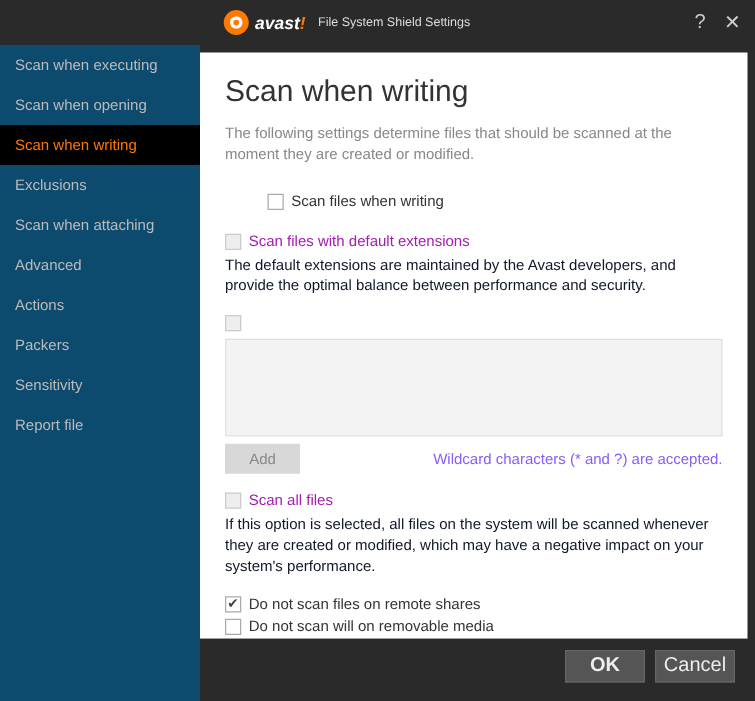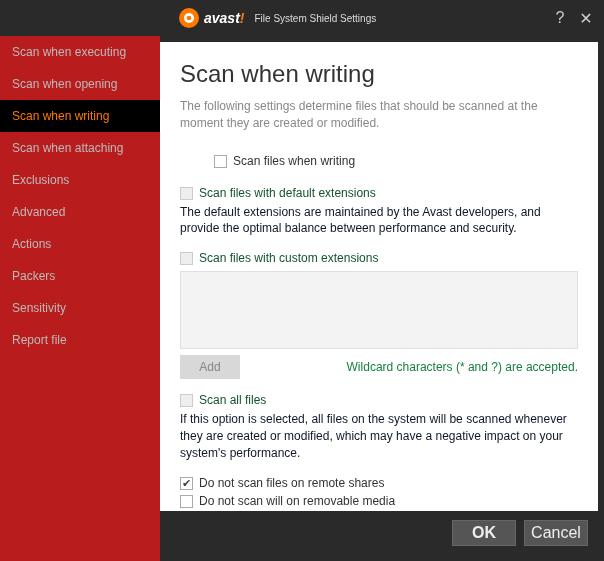--- a/index.html
+++ b/index.html
@@ -65,21 +65,21 @@
     justify-content: center;
     cursor: pointer;
   }
   .body {
     flex: 1;
     display: flex;
     overflow: hidden;
   }
   .sidebar {
     width: 160px;
-    background: #b91c1c;
+    background: #0c4a6e;
     display: flex;
     flex-direction: column;
     padding-top: 0;
   }
   .sidebar-item {
     color: #bbb;
     padding: 9px 12px;
     font-size: 12px;
     cursor: pointer;
   }
@@ -133,21 +133,21 @@
   }
   .checkbox.disabled {
     background: #eee;
     border-color: #ccc;
   }
   .opt-label {
     font-size: 12px;
     color: #333;
   }
   .opt-label.disabled {
-    color: #14532d;
+    color: #a21caf;
   }
   .opt-desc {
     color: #0f172a;
     font-size: 12px;
     line-height: 1.4;
     margin-bottom: 14px;
   }
   .section-gap { margin-bottom: 18px; margin-left: 34px; }
   .ext-box {
     background: #f3f3f3;
@@ -165,21 +165,21 @@
   .add-btn {
     width: 60px;
     height: 24px;
     background: #d8d8d8;
     color: #888;
     border: none;
     font-size: 12px;
     cursor: default;
   }
   .wildcard-note {
-    color: #15803d;
+    color: #8b5cf6;
     font-size: 12px;
   }
   .footer {
     height: 44px;
     background: #2a2a2a;
     display: flex;
     align-items: center;
     justify-content: flex-end;
     gap: 8px;
     padding-right: 10px;
@@ -219,22 +219,22 @@
       <div class="win-btn">✕</div>
     </div>
   </div>
 
   <div class="body">
 
     <div class="sidebar">
       <div class="sidebar-item"><span>Scan when executing</span></div>
       <div class="sidebar-item"><span>Scan when opening</span></div>
       <div class="sidebar-item active"><span>Scan when writing</span></div>
+      <div class="sidebar-item"><span>Exclusions</span></div>
       <div class="sidebar-item"><span>Scan when attaching</span></div>
-      <div class="sidebar-item"><span>Exclusions</span></div>
       <div class="sidebar-item"><span>Advanced</span></div>
       <div class="sidebar-item"><span>Actions</span></div>
       <div class="sidebar-item"><span>Packers</span></div>
       <div class="sidebar-item"><span>Sensitivity</span></div>
       <div class="sidebar-item"><span>Report file</span></div>
     </div>
 
     <div class="content-outer">
       <div class="content">
 
@@ -247,21 +247,20 @@
         </div>
 
         <div class="opt">
           <span class="checkbox disabled"></span>
           <span class="opt-label disabled">Scan files with default extensions</span>
         </div>
         <div class="opt-desc">The default extensions are maintained by the Avast developers, and provide the optimal balance between performance and security.</div>
 
         <div class="opt">
           <span class="checkbox disabled"></span>
-          <span class="opt-label disabled">Scan files with custom extensions</span>
         </div>
         <div class="ext-box"></div>
         <div class="ext-row">
           <button class="add-btn">Add</button>
           <span class="wildcard-note">Wildcard characters (* and ?) are accepted.</span>
         </div>
 
         <div class="opt">
           <span class="checkbox disabled"></span>
           <span class="opt-label disabled">Scan all files</span>

